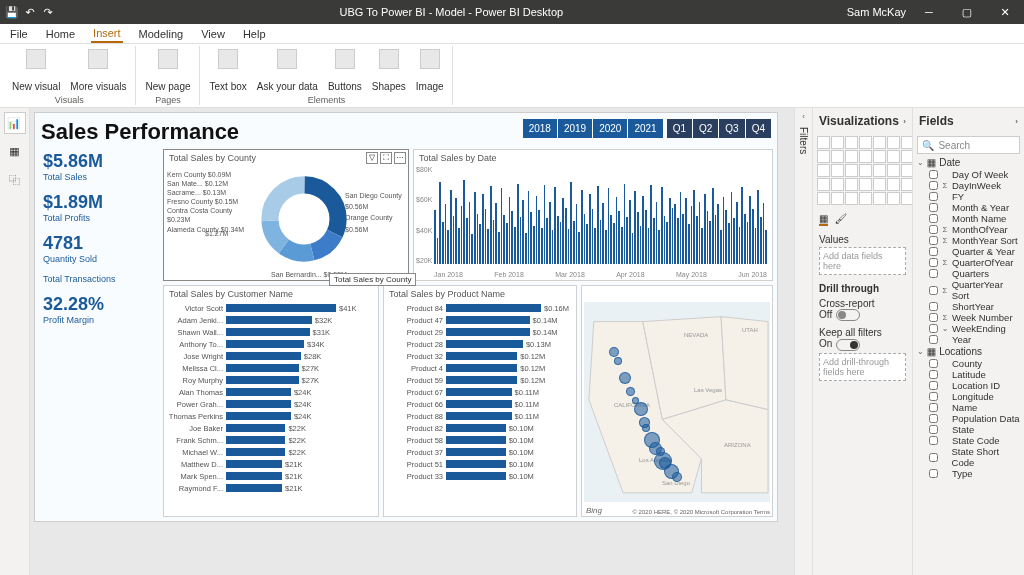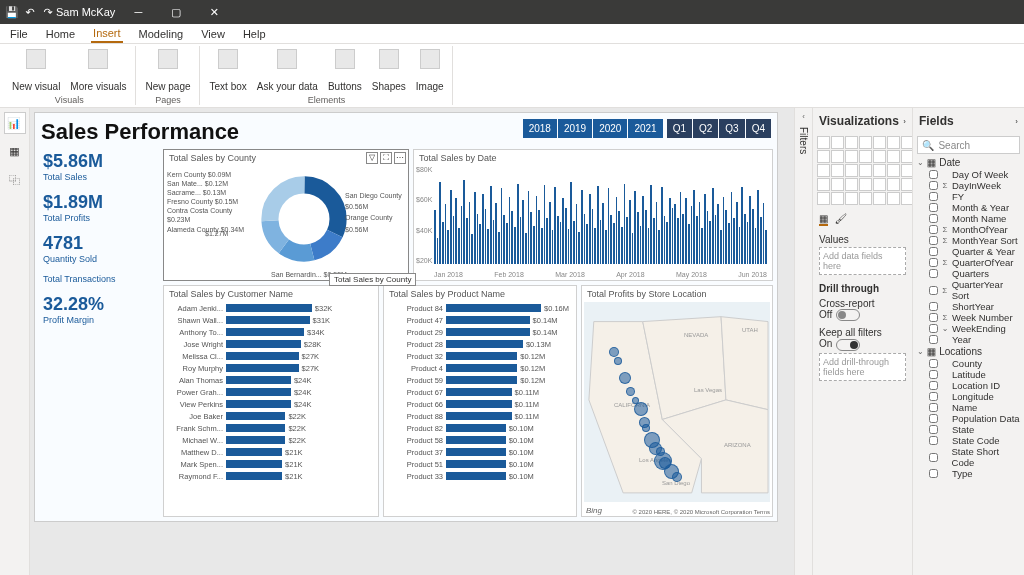--- a/index.html
+++ b/index.html
@@ -86,20 +86,21 @@
 </style>
 </head>
 <body>
 
 <div class="titlebar">
   <div class="tb-left">
     <span class="tb-icon">💾</span>
     <span class="tb-icon">↶</span>
     <span class="tb-icon">↷</span>
   </div>
+  <div class="title">UBG To Power BI - Model - Power BI Desktop</div>
   <div class="tb-right">
     <span>Sam McKay</span>
     <span class="win-btn">─</span>
     <span class="win-btn">▢</span>
     <span class="win-btn">✕</span>
   </div>
 </div>
 
 <div class="menubar">
   <span>File</span>
@@ -387,20 +388,25 @@
             <div>Apr 2018</div>
             <div>May 2018</div>
             <div>Jun 2018</div>
           </div>
       </div>
 
       <div class="visual v-cust">
         <div class="visual-title">Total Sales by Customer Name</div>
         <div id="cust-rows">
             <div class="bar-row">
+              <div class="lbl">Victor Scott</div>
+              <div class="bar" style="width:110px"></div>
+              <div class="val">$41K</div>
+            </div>
+            <div class="bar-row">
               <div class="lbl">Adam Jenki...</div>
               <div class="bar" style="width:85.8px"></div>
               <div class="val">$32K</div>
             </div>
             <div class="bar-row">
               <div class="lbl">Shawn Wall...</div>
               <div class="bar" style="width:83.6px"></div>
               <div class="val">$31K</div>
             </div>
             <div class="bar-row">
@@ -427,21 +433,21 @@
               <div class="lbl">Alan Thomas</div>
               <div class="bar" style="width:64.89999999999999px"></div>
               <div class="val">$24K</div>
             </div>
             <div class="bar-row">
               <div class="lbl">Power Grah...</div>
               <div class="bar" style="width:64.89999999999999px"></div>
               <div class="val">$24K</div>
             </div>
             <div class="bar-row">
-              <div class="lbl">View Perkins</div>
+              <div class="lbl">Thomas Perkins</div>
               <div class="bar" style="width:64.89999999999999px"></div>
               <div class="val">$24K</div>
             </div>
             <div class="bar-row">
               <div class="lbl">Joe Baker</div>
               <div class="bar" style="width:59.400000000000006px"></div>
               <div class="val">$22K</div>
             </div>
             <div class="bar-row">
               <div class="lbl">Frank Schm...</div>
@@ -546,21 +552,20 @@
             </div>
             <div class="bar-row">
               <div class="lbl">Product 33</div>
               <div class="bar" style="width:59.85px"></div>
               <div class="val">$0.10M</div>
             </div>
           </div>
       </div>
 
       <div class="visual v-map">
-        <div class="visual-title">Total Profits by Store Location</div>
         <div class="map-body">
           <svg class="map-land" viewBox="0 0 190 200" preserveAspectRatio="none">
             <polygon points="10,20 60,20 80,120 120,160 110,195 40,195 5,100" fill="#f5f0e8" stroke="#ccc"></polygon>
             <polygon points="60,20 140,15 145,100 80,120" fill="#f5f0e8" stroke="#ccc"></polygon>
             <polygon points="140,15 188,20 188,110 145,100" fill="#f5f0e8" stroke="#ccc"></polygon>
             <polygon points="145,100 188,110 188,195 120,195 120,160 80,120" fill="#f5f0e8" stroke="#ccc"></polygon>
           </svg>
           <div style="position:absolute;left:100px;top:30px;font-size:6px;color:#999">NEVADA</div>
           <div style="position:absolute;left:158px;top:25px;font-size:6px;color:#999">UTAH</div>
           <div style="position:absolute;left:30px;top:100px;font-size:6px;color:#999">CALIFORNIA</div>

